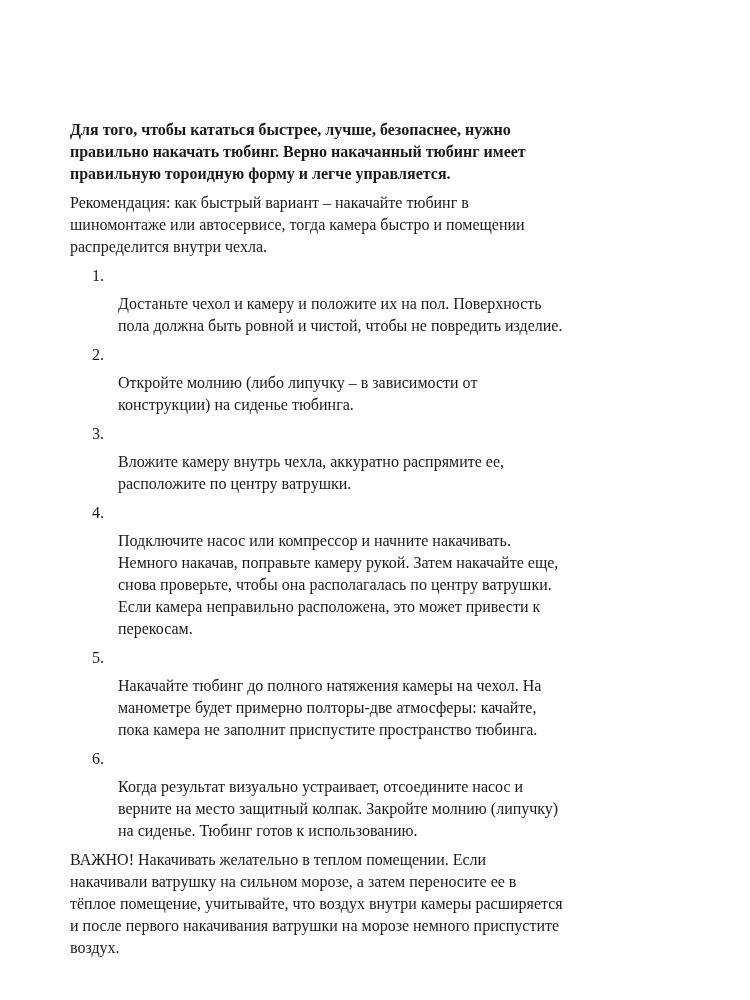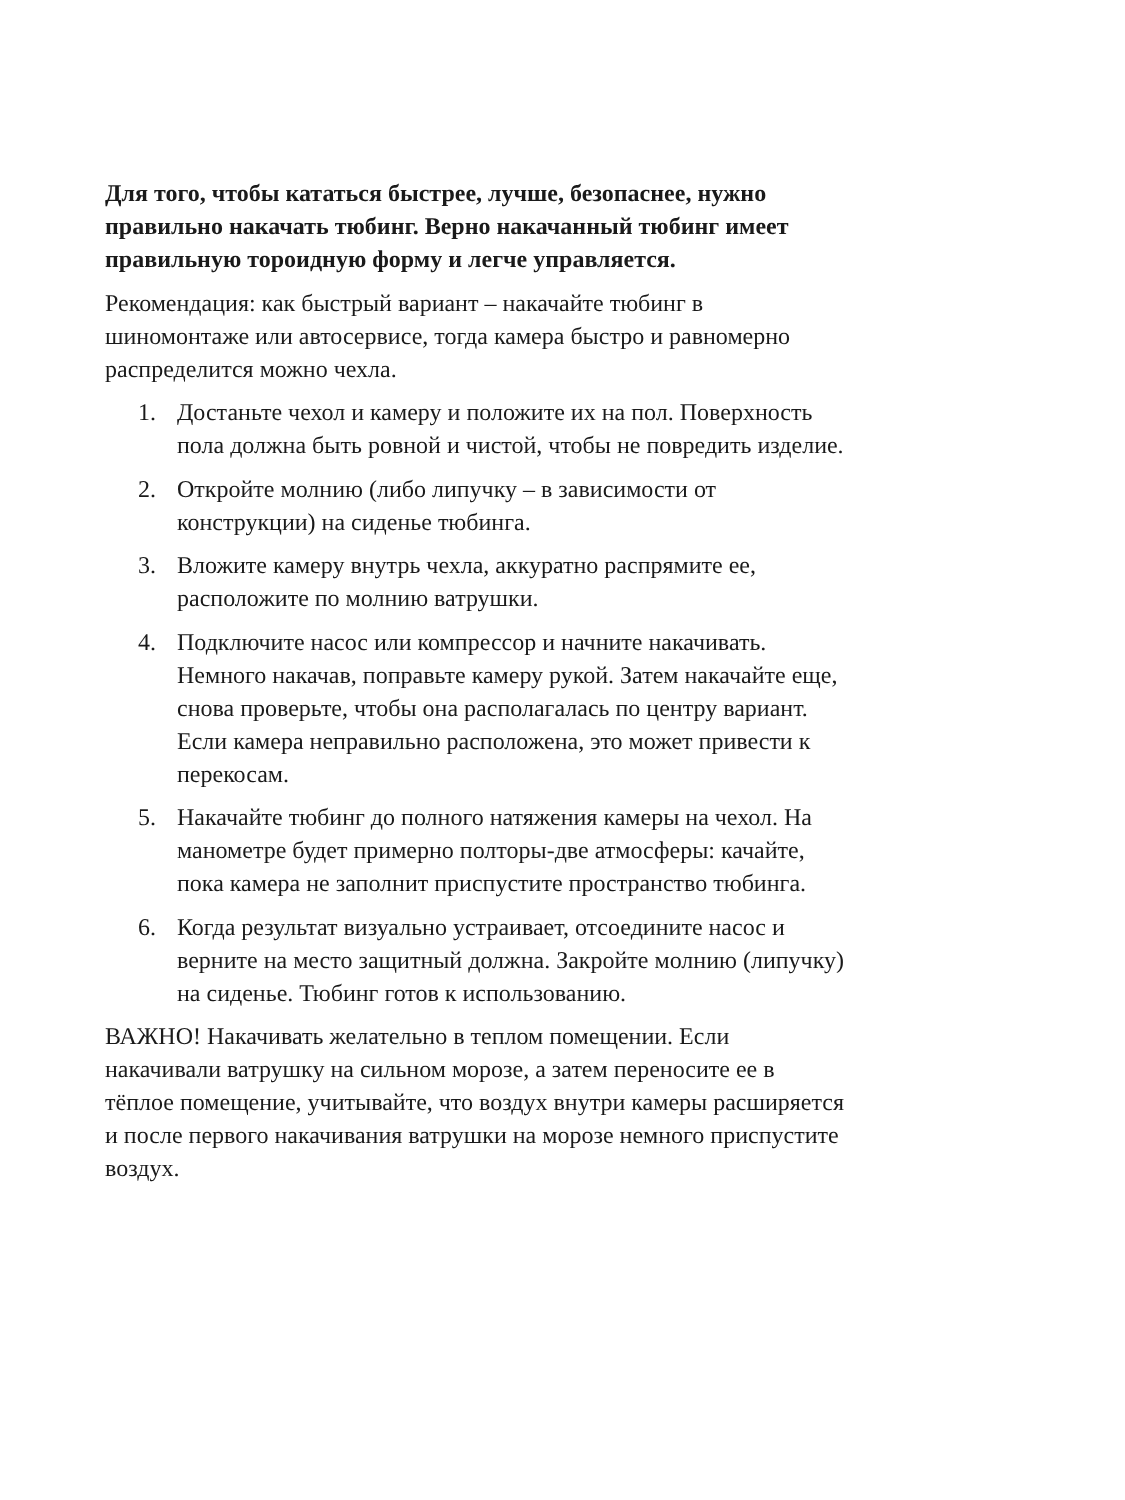--- a/index.html
+++ b/index.html
@@ -39,56 +39,57 @@
     display: flex;
     margin: 0 0 7px 0;
   }
   .step-num {
     flex: none;
     width: 26px;
     margin-left: 22px;
   }
   .step-text {
     flex: 1;
+    margin-top: 28px;
   }
 </style>
 </head>
 <body>
 
 <div class="page">
 
   <p class="para bold">Для того, чтобы кататься быстрее, лучше, безопаснее, нужно правильно накачать тюбинг. Верно накачанный тюбинг имеет правильную тороидную форму и легче управляется.</p>
 
 
-  <p class="para">Рекомендация: как быстрый вариант – накачайте тюбинг в шиномонтаже или автосервисе, тогда камера быстро и равномерно распределится можно чехла.</p>
+  <p class="para">Рекомендация: как быстрый вариант – накачайте тюбинг в шиномонтаже или автосервисе, тогда камера быстро и помещении распределится внутри чехла.</p>
 
 
   <ol class="steps">
     <li class="step">
       <span class="step-num">1.</span>
       <span class="step-text">Достаньте чехол и камеру и положите их на пол. Поверхность пола должна быть ровной и чистой, чтобы не повредить изделие.</span>
     </li>
     <li class="step">
       <span class="step-num">2.</span>
       <span class="step-text">Откройте молнию (либо липучку – в зависимости от конструкции) на сиденье тюбинга.</span>
     </li>
     <li class="step">
       <span class="step-num">3.</span>
-      <span class="step-text">Вложите камеру внутрь чехла, аккуратно распрямите ее, расположите по молнию ватрушки.</span>
+      <span class="step-text">Вложите камеру внутрь чехла, аккуратно распрямите ее, расположите по центру ватрушки.</span>
     </li>
     <li class="step">
       <span class="step-num">4.</span>
-      <span class="step-text">Подключите насос или компрессор и начните накачивать. Немного накачав, поправьте камеру рукой. Затем накачайте еще, снова проверьте, чтобы она располагалась по центру вариант. Если камера неправильно расположена, это может привести к перекосам.</span>
+      <span class="step-text">Подключите насос или компрессор и начните накачивать. Немного накачав, поправьте камеру рукой. Затем накачайте еще, снова проверьте, чтобы она располагалась по центру ватрушки. Если камера неправильно расположена, это может привести к перекосам.</span>
     </li>
     <li class="step">
       <span class="step-num">5.</span>
       <span class="step-text">Накачайте тюбинг до полного натяжения камеры на чехол. На манометре будет примерно полторы-две атмосферы: качайте, пока камера не заполнит приспустите пространство тюбинга.</span>
     </li>
     <li class="step">
       <span class="step-num">6.</span>
-      <span class="step-text">Когда результат визуально устраивает, отсоедините насос и верните на место защитный должна. Закройте молнию (липучку) на сиденье. Тюбинг готов к использованию.</span>
+      <span class="step-text">Когда результат визуально устраивает, отсоедините насос и верните на место защитный колпак. Закройте молнию (липучку) на сиденье. Тюбинг готов к использованию.</span>
     </li>
   </ol>
 
 
   <p class="para">ВАЖНО! Накачивать желательно в теплом помещении. Если накачивали ватрушку на сильном морозе, а затем переносите ее в тёплое помещение, учитывайте, что воздух внутри камеры расширяется и после первого накачивания ватрушки на морозе немного приспустите воздух.</p>
 
 </div>
 
 </body></html>

